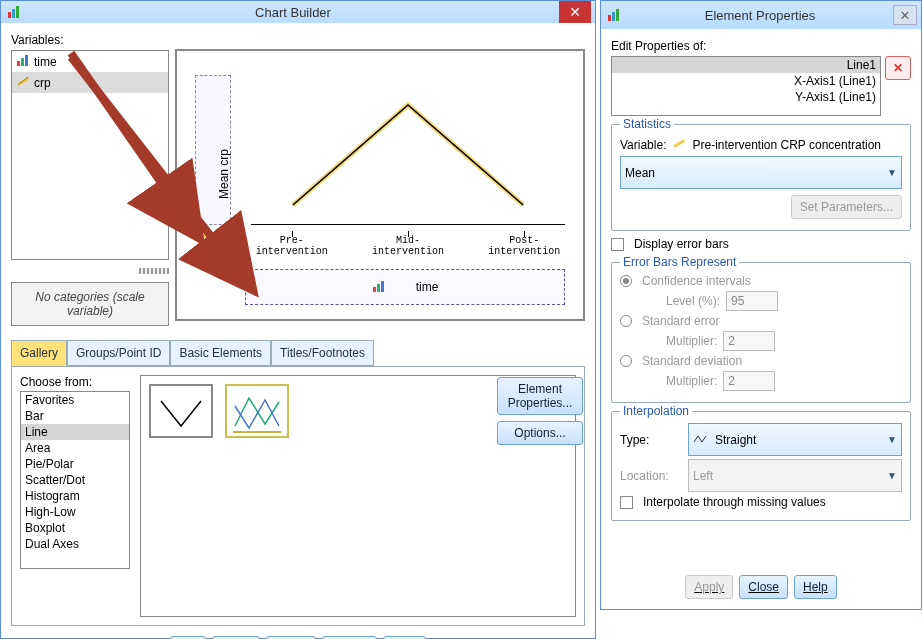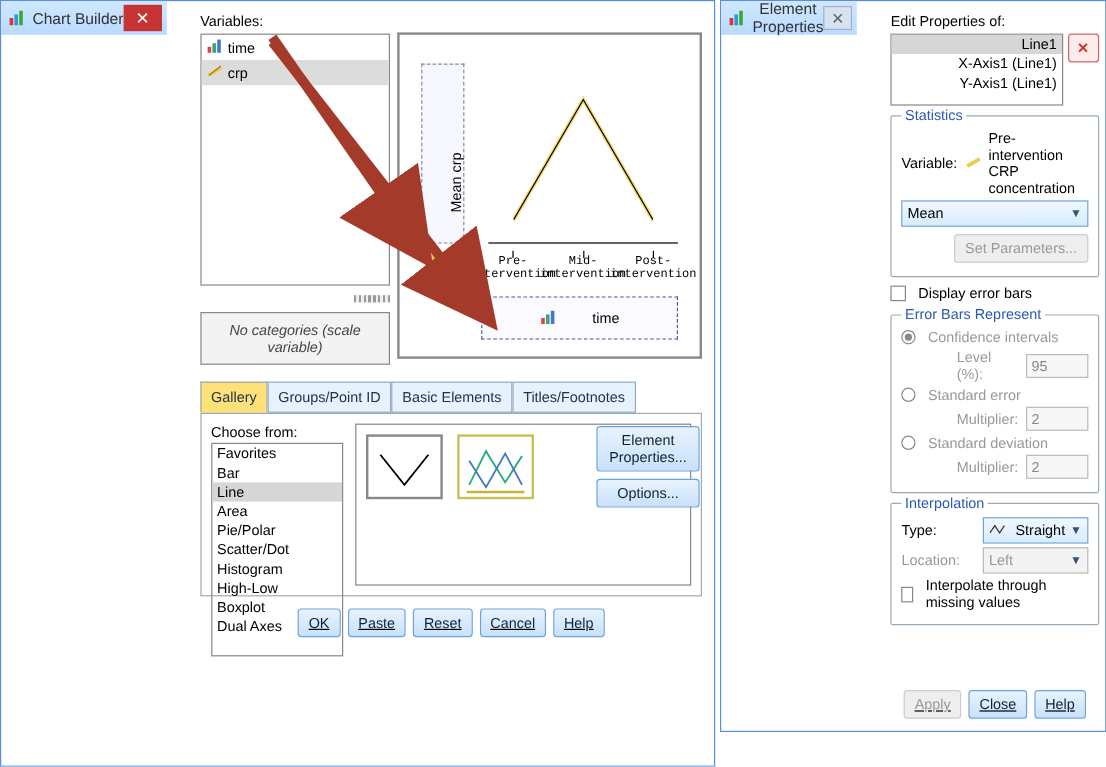--- a/index.html
+++ b/index.html
@@ -1,17 +1,17 @@
 <!DOCTYPE html>
 <html><head>
 <meta charset="utf-8">
 <style>
 * { box-sizing: border-box; font-family: Tahoma, Arial, sans-serif; font-size: 12px; }
 body { margin: 0; padding: 0; background: #fff; width: 922px; height: 639px; display: flex; }
-.window { border: 1px solid #5a8fd6; display: flex; flex-direction: row; gap: 18px; }
+.window { border: 1px solid #5a8fd6; display: flex; flex-direction: column; }
 .titlebar { background: linear-gradient(#cfe7ff, #b8dbff); height: 28px; display: flex; align-items: center; padding: 0 4px; position: relative; }
 .titlebar .icon-slot { width: 18px; height: 18px; margin-right: 4px; display: flex; align-items: center; justify-content: center; }
 .titlebar .title { flex: 1; text-align: center; color: #333; font-size: 13px; }
 .close-btn { width: 32px; height: 22px; background: #c83333; color: #fff; display: flex; align-items: center; justify-content: center; font-size: 14px; }
 .close-btn2 { width: 24px; height: 20px; background: #d6e4f1; color: #666; display: flex; align-items: center; justify-content: center; font-size: 13px; border: 1px solid #aac; }
 .body { flex: 1; padding: 10px; display: flex; flex-direction: column; }
 
 .chart-builder { width: 596px; height: 639px; }
 .element-props { width: 322px; height: 610px; margin-left: 4px; }
 
@@ -37,21 +37,21 @@
 .plotarea .tick { position: absolute; bottom: 18px; width: 1px; height: 6px; background: #000; }
 .plotarea .ticklbl { position: absolute; bottom: -2px; width: 80px; text-align: center; font-size: 10px; font-family: Liberation Mono, monospace; }
 
 .dropzone-x { position: absolute; left: 60px; right: 10px; bottom: 6px; height: 36px; border: 1px dashed #55a; background: #fbfbff; display: flex; align-items: center; justify-content: center; font-size: 11px; gap: 30px; }
 
 .drag-handle { position: absolute; bottom: -4px; left: 50%; width: 30px; height: 6px; background: repeating-linear-gradient(90deg,#999,#999 2px,#eee 2px,#eee 4px); transform: translateX(-50%); }
 
 .tabs { display: flex; margin-top: 14px; }
 .tab { padding: 5px 8px; border: 1px solid #9ab; background: #e6f2ff; color: #234; cursor: default; }
 .tab.active { background: #ffe17a; border-bottom: 1px solid #ffe17a; }
-.tab-body { border: 1px solid #9ab; padding: 8px; height: 153px; display: flex; gap: 10px; }
+.tab-body { border: 1px solid #9ab; padding: 8px; height: 260px; display: flex; gap: 10px; }
 .choose { width: 110px; }
 .choose-label { margin-bottom: 2px; }
 .choose-list { border: 1px solid #888; height: 178px; overflow: hidden; }
 .choose-list div { padding: 1px 4px; }
 .choose-list div.sel { background: #d6d6d6; }
 
 .gallery { border: 1px solid #888; flex: 1; padding: 8px; display: flex; gap: 12px; align-items: flex-start; }
 .swatch { width: 64px; height: 54px; border: 2px solid #888; background: #fff; position: relative; }
 .swatch.alt { border-color: #c8c050; }
 
@@ -60,21 +60,21 @@
 .btn.disabled { color: #999; background: #eee; border-color: #ccc; }
 .btn-row { display: flex; justify-content: center; gap: 6px; margin-top: 10px; text-decoration: underline; }
 
 .fieldset { border: 1px solid #9ab; border-radius: 2px; padding: 8px 8px 8px 8px; margin-top: 8px; position: relative; }
 .fieldset .legend { position: absolute; top: -8px; left: 8px; background: #fff; padding: 0 3px; color: #2a58b3; }
 .ep-list { border: 1px solid #888; height: 60px; background: #fff; }
 .ep-list div { padding: 1px 4px; text-align: right; }
 .ep-list div.sel { background: #d6d6d6; }
 .ep-del { width: 26px; height: 24px; border: 1px solid #c66; border-radius: 3px; display: flex; align-items: center; justify-content: center; color: #c33; font-weight: bold; margin-left: 4px; background: #fdecec; }
 
-.combo { border: 1px solid #6da3d8; background: linear-gradient(#f0f8ff,#d7ecff); height: 22px; display: flex; align-items: center; padding: 0 4px; justify-content: space-between; }
+.combo { border: 1px solid #6da3d8; background: linear-gradient(#f0f8ff,#d7ecff); height: 33px; display: flex; align-items: center; padding: 0 4px; justify-content: space-between; }
 .combo .arr { color: #357; font-size: 10px; }
 .combo.dis { background: #f3f3f3; border-color: #bbb; color: #999; }
 .textin { border: 1px solid #bbb; height: 20px; width: 52px; padding: 0 4px; background: #f7f7f7; color: #888; }
 .chk { width: 13px; height: 13px; border: 1px solid #888; display: inline-block; vertical-align: middle; margin-right: 4px; background: #fff; }
 .rad { width: 12px; height: 12px; border: 1px solid #888; border-radius: 50%; display: inline-block; vertical-align: middle; margin-right: 4px; background: #fff; position: relative; }
 .rad.on::after { content: ""; position: absolute; inset: 2px; background: #888; border-radius: 50%; }
 label.dis { color: #999; }
 
 .row { display: flex; align-items: center; gap: 6px; margin: 3px 0; }
 svg.arrow { position: absolute; pointer-events: none; }

